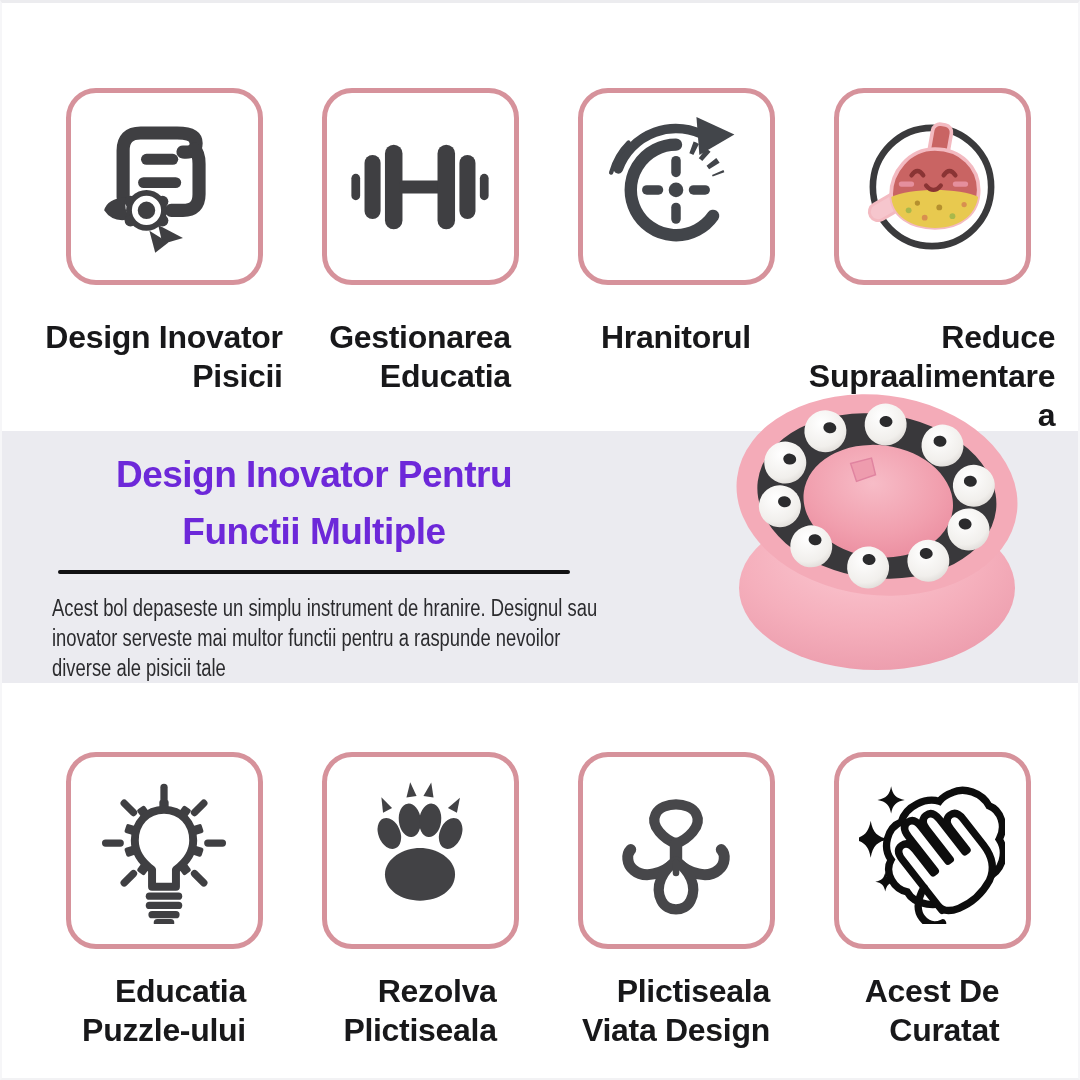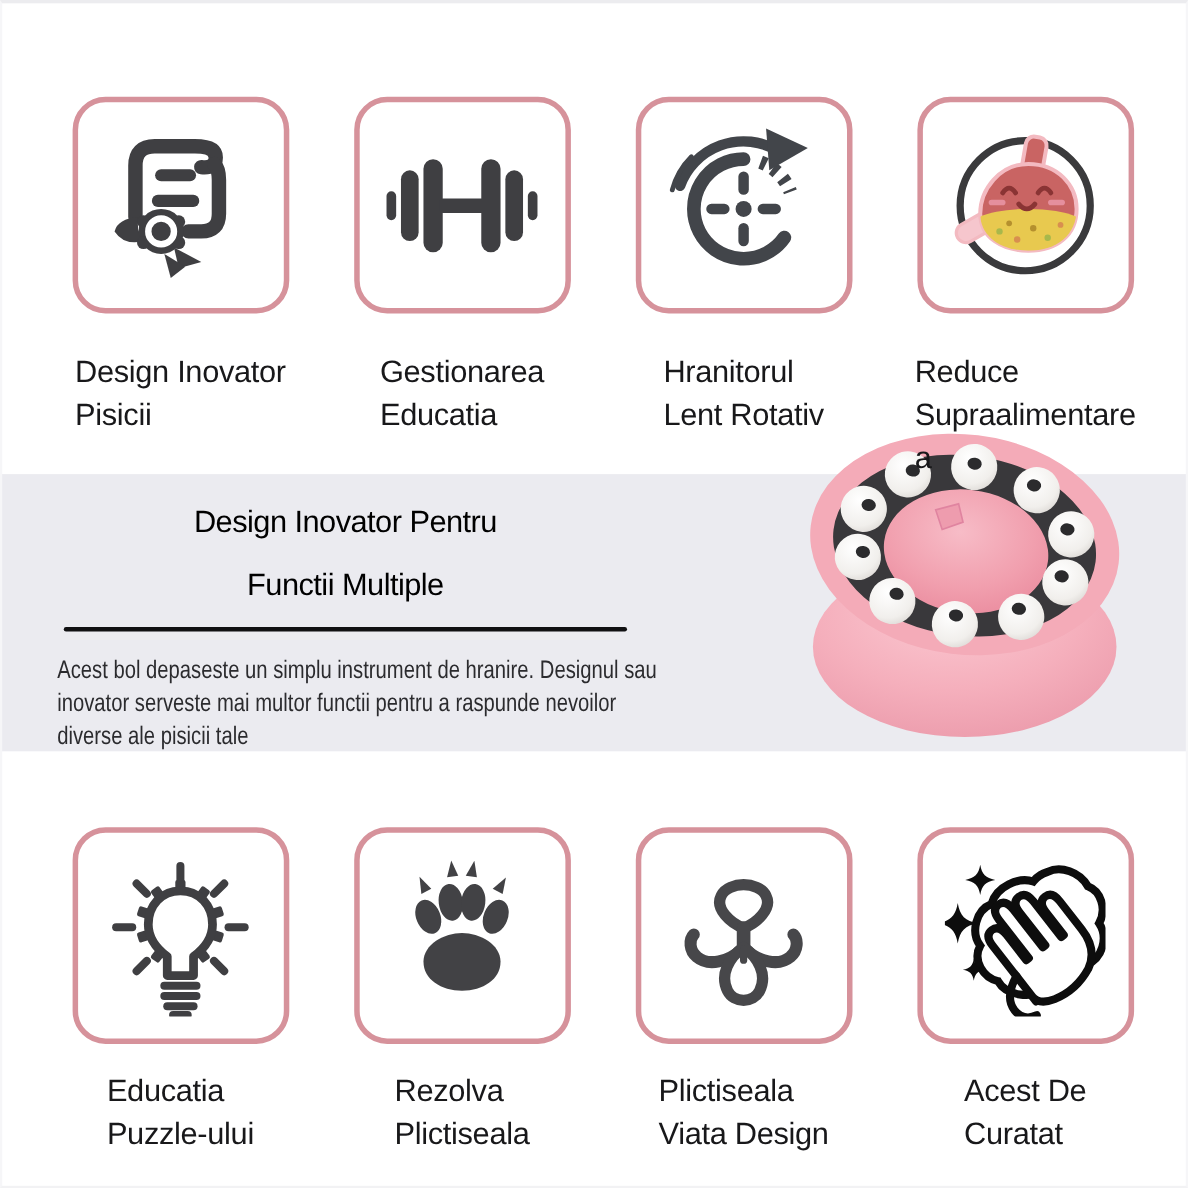--- a/index.html
+++ b/index.html
@@ -7,27 +7,27 @@
        font-family:"Liberation Sans","DejaVu Sans",sans-serif}
   .frame{position:absolute;inset:0;border-top:3px solid #ececef;border-bottom:2px solid #f2f2f4;
          border-left:2px solid #f6f6f8;border-right:2px solid #f6f6f8;z-index:10;pointer-events:none}
   .row{position:absolute;left:36px;width:1024px;display:flex;z-index:3}
   .row.top{top:88px}
   .row.bottom{top:752px}
   .feature{width:256px;display:flex;flex-direction:column;align-items:center}
   .card{box-sizing:border-box;width:197px;height:197px;border:5px solid #d6929b;border-radius:30px;
         background:#fff;display:flex;align-items:center;justify-content:center;flex:none}
   .card svg{width:146px;height:146px;display:block}
-  .label{margin-top:33px;text-align:left;font-size:28px;line-height:39px;font-weight:400;
+  .label{margin-top:33px;text-align:right;font-size:32px;line-height:39px;font-weight:700;
          color:#18181a;letter-spacing:-0.3px}
   .row.bottom .label{margin-top:23px}
   .label div{white-space:nowrap}
   .banner{position:absolute;top:431px;left:0;width:1080px;height:252px;background:#ebebf0;z-index:1}
   .banner-content{position:absolute;top:431px;left:0;width:628px;z-index:2}
-  .banner-title{margin-top:15px;font-size:28px;font-weight:400;line-height:57px;color:#000000;
+  .banner-title{margin-top:15px;font-size:37px;font-weight:700;line-height:57px;color:#6d28d9;
                 text-align:center;letter-spacing:-0.5px}
   .banner-title div{white-space:nowrap}
   .title-underline{width:512px;height:4px;background:#101012;margin:10px auto 0;border-radius:2px}
   .banner-body{margin:19px 0 0 52px;font-size:23px;line-height:30px;color:#2b2b2e}
   .banner-body div{white-space:nowrap;transform:scaleX(0.8);transform-origin:left center}
   .product{position:absolute;left:731px;top:383px;width:294px;height:292px;z-index:2}
 </style>
 </head>
 <body>
 
@@ -101,21 +101,20 @@
           <path d="M50,64 V72" stroke-width="6.5"></path>
           <path d="M30,52 H38" stroke-width="6.5"></path>
           <path d="M62,52 H70" stroke-width="6.5"></path>
         </g>
         <polygon points="64,2 90,14 66,28" fill="#42454a"></polygon>
         <circle cx="50" cy="52" r="5" fill="#42454a"></circle>
       </svg>
     </div>
     <div class="label">
       <div>Hranitorul</div>
-      <div>Lent Rotativ</div>
       <div></div>
     </div>
   </div>
 
   <div class="feature">
     <div class="card">
       <svg viewBox="0 0 100 100">
         <defs>
             <clipPath id="stomachBody">
           <path d="M52,24 C70,24 82,37 82,52 C82,68 70,78 52,78 C36,78 22,70 22,55 C22,40 34,24 52,24 Z"></path>

